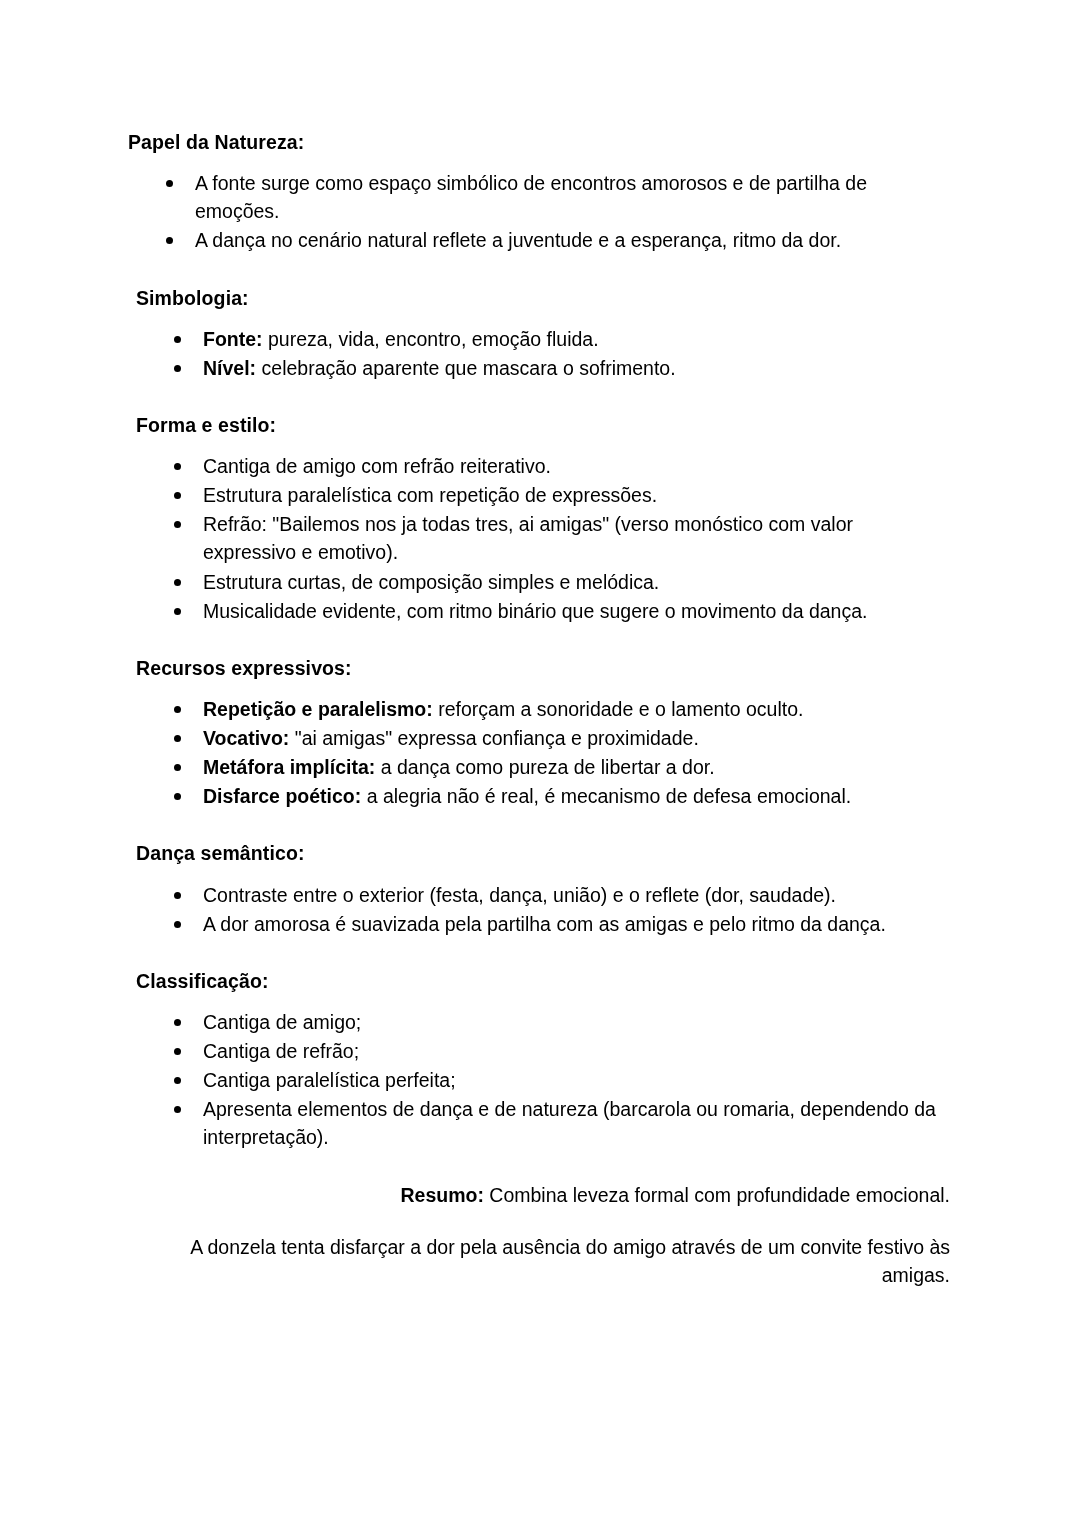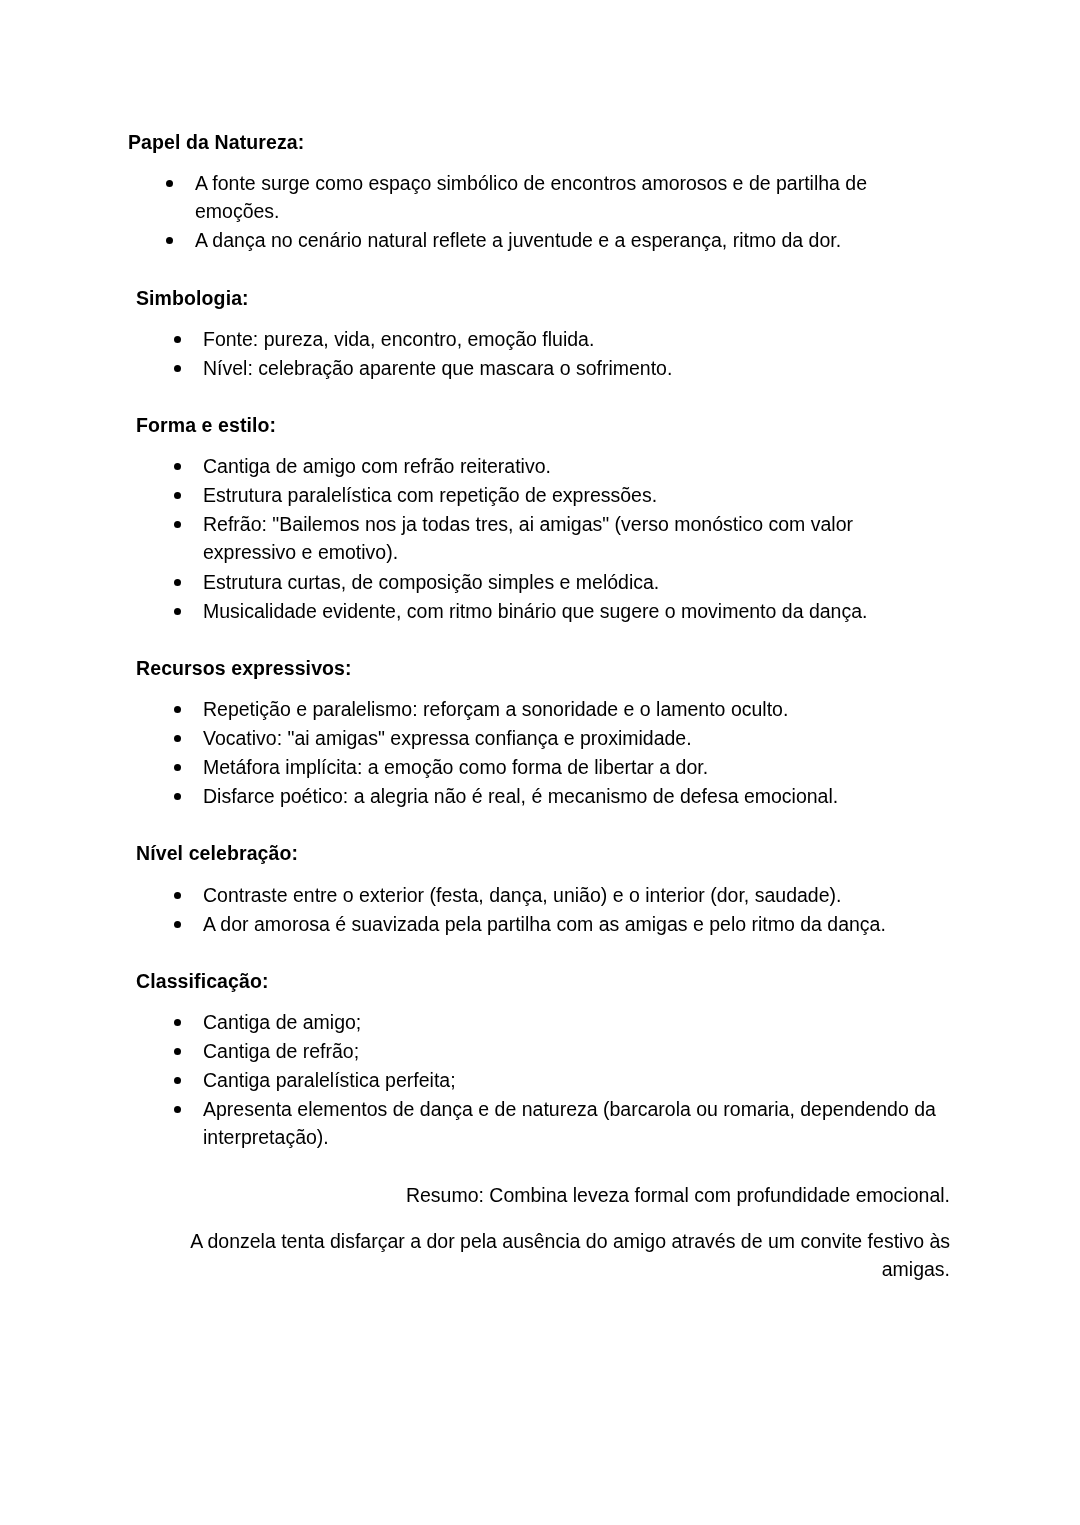--- a/index.html
+++ b/index.html
@@ -59,31 +59,31 @@
     content: "";
     position: absolute;
     left: 38px;
     top: 11px;
     width: 7px;
     height: 7px;
     background: #000000;
     border-radius: 50%;
   }
   .lbl {
-    font-weight: normal;
+    font-weight: bold;
   }
   p.para {
     font-size: 19.5px;
     line-height: 1.44;
     margin: 0;
     padding: 0;
     text-align: right;
   }
   .para-block + .para-block {
-    margin-top: 18px;
+    margin-top: 24px;
   }
   .section + .para-block {
     margin-top: 30px;
   }
 </style>
 </head>
 <body>
 
 <div class="page">
   <div class="doc-body" id="doc-body">
@@ -109,28 +109,28 @@
           <li><span>Refrão: "Bailemos nos ja todas tres, ai amigas" (verso monóstico com valor expressivo e emotivo).</span></li>
           <li><span>Estrutura curtas, de composição simples e melódica.</span></li>
           <li><span>Musicalidade evidente, com ritmo binário que sugere o movimento da dança.</span></li>
         </ul>
       </div>
       <div class="section">
         <h2 class="section-heading">Recursos expressivos:</h2>
         <ul class="bullets">
           <li><span class="lbl">Repetição e paralelismo:</span> <span>reforçam a sonoridade e o lamento oculto.</span></li>
           <li><span class="lbl">Vocativo:</span> <span>"ai amigas" expressa confiança e proximidade.</span></li>
-          <li><span class="lbl">Metáfora implícita:</span> <span>a emoção como forma de libertar a dor.</span></li>
+          <li><span class="lbl">Metáfora implícita:</span> <span>a dança como pureza de libertar a dor.</span></li>
           <li><span class="lbl">Disfarce poético:</span> <span>a alegria não é real, é mecanismo de defesa emocional.</span></li>
         </ul>
       </div>
       <div class="section">
-        <h2 class="section-heading">Nível celebração:</h2>
+        <h2 class="section-heading">Dança semântico:</h2>
         <ul class="bullets">
-          <li><span>Contraste entre o exterior (festa, dança, união) e o interior (dor, saudade).</span></li>
+          <li><span>Contraste entre o exterior (festa, dança, união) e o reflete (dor, saudade).</span></li>
           <li><span>A dor amorosa é suavizada pela partilha com as amigas e pelo ritmo da dança.</span></li>
         </ul>
       </div>
       <div class="section">
         <h2 class="section-heading">Classificação:</h2>
         <ul class="bullets">
           <li><span>Cantiga de amigo;</span></li>
           <li><span>Cantiga de refrão;</span></li>
           <li><span>Cantiga paralelística perfeita;</span></li>
           <li><span>Apresenta elementos de dança e de natureza (barcarola ou romaria, dependendo da interpretação).</span></li>

